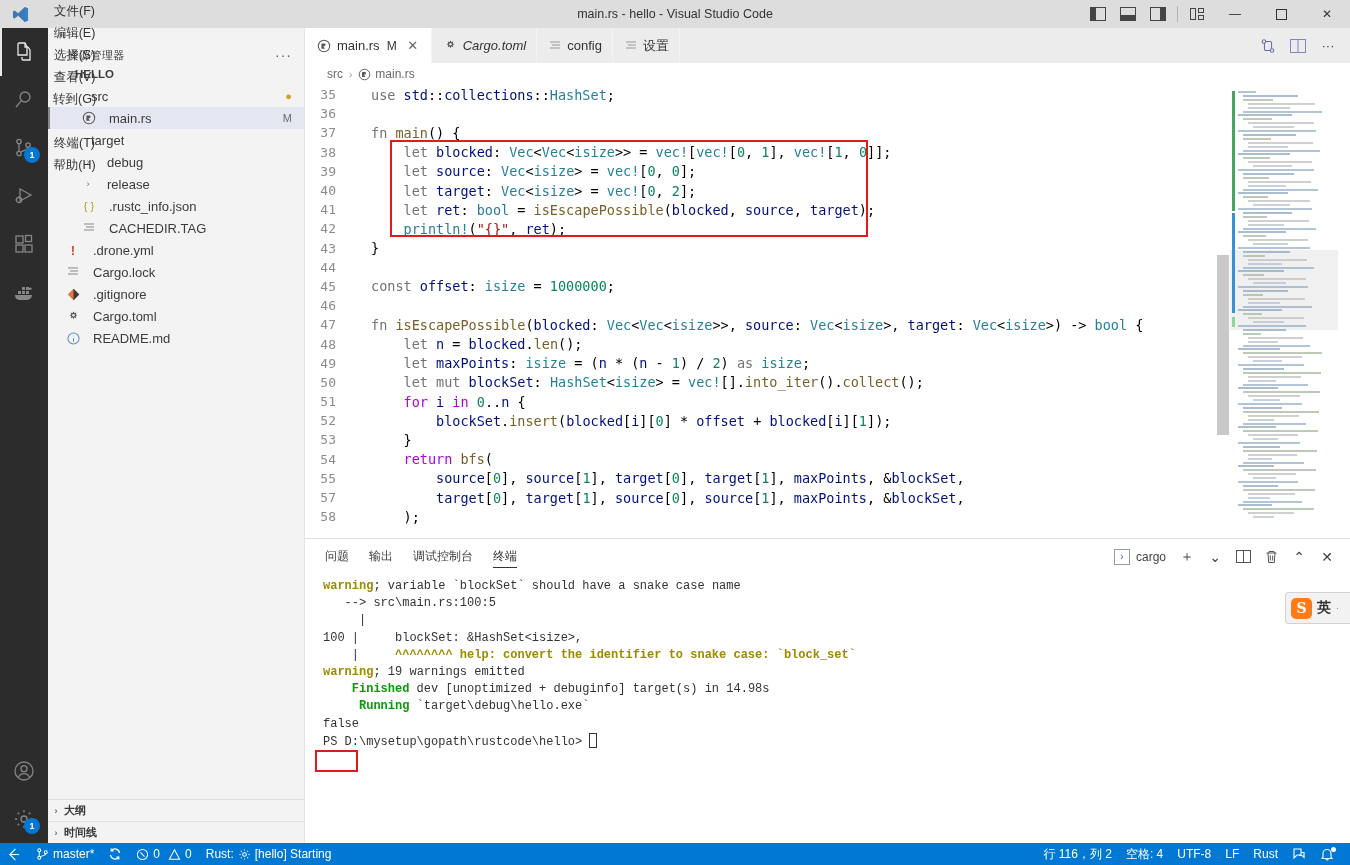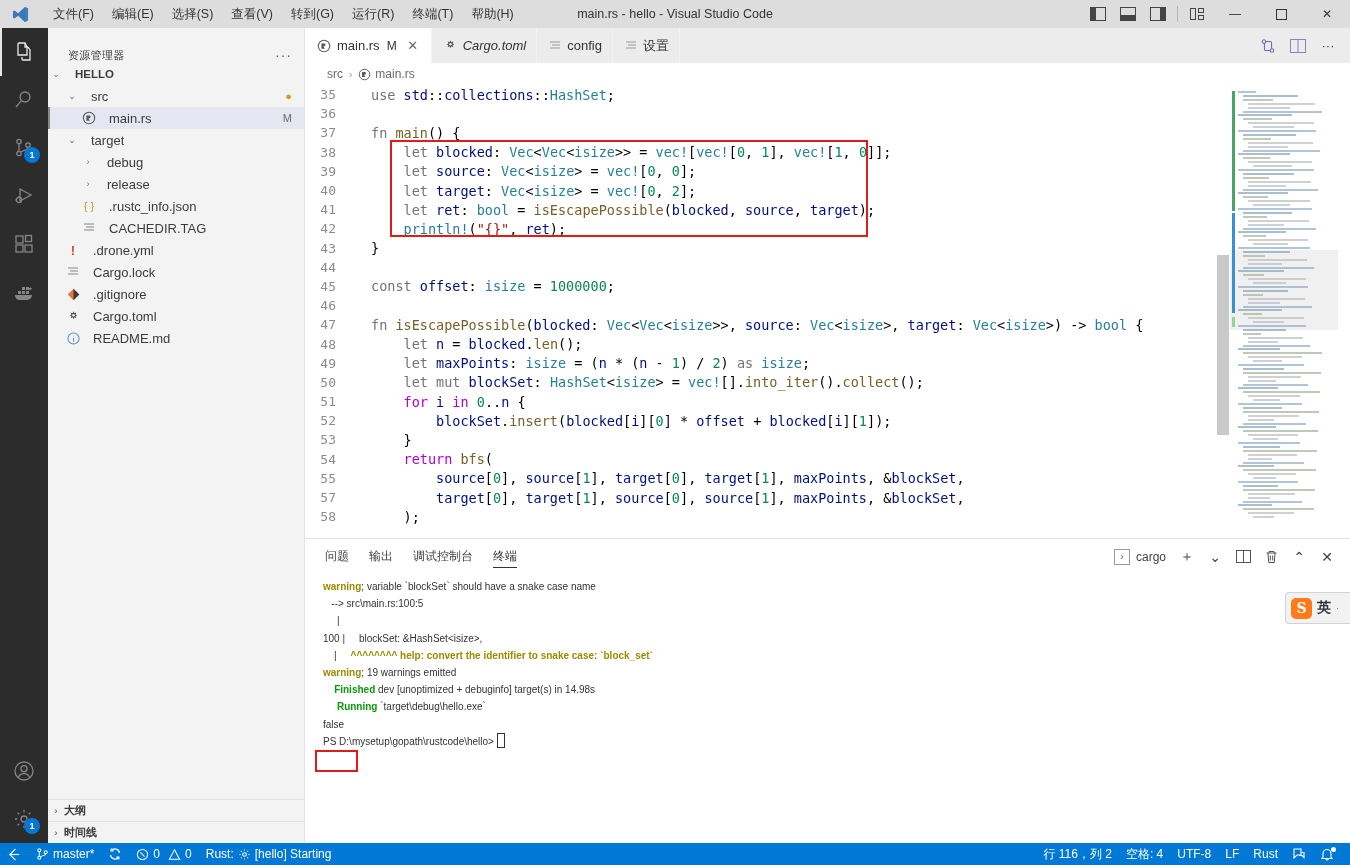--- a/index.html
+++ b/index.html
@@ -12,21 +12,21 @@
     color: #333333;
   }
   .app { position: relative; width: 1350px; height: 865px; display: flex; flex-direction: column; }
 
   
   .titlebar {
     height: 28px; background: #dddddd; display: flex; align-items: center;
     flex: 0 0 28px; position: relative; color: #333;
   }
   .vscode-logo { width: 40px; height: 28px; display: flex; align-items: center; justify-content: center; }
-  .menu { display: flex; align-items: center; height: 28px; margin-left: 4px; }
+  .menu { display: flex; align-items: center; height: 28px; margin-left: 4px; flex-direction: column; }
   .menu-item {
     padding: 0 9px; height: 22px; line-height: 22px; font-size: 12.5px;
     color: #333; cursor: default; white-space: nowrap;
   }
   .win-title {
     position: absolute; left: 0; right: 0; text-align: center;
     font-size: 12.5px; color: #333; pointer-events: none;
   }
   .title-right { margin-left: auto; display: flex; align-items: center; height: 28px; z-index: 2; }
   .layout-btn { width: 30px; height: 28px; display: flex; align-items: center; justify-content: center; }
@@ -149,22 +149,22 @@
   }
   .panel-tab.active { color: #333; }
   .panel-tab.active::after {
     content: ""; position: absolute; left: 0; right: 0; bottom: 6px; height: 1px; background: #333;
   }
   .panel-actions { margin-left: auto; display: flex; align-items: center; gap: 2px; padding-right: 10px; }
   .pa-btn { height: 28px; min-width: 26px; display: flex; align-items: center; justify-content: center; color: #424242; font-size: 14px; padding: 0 3px; }
   .term-select { display: flex; align-items: center; gap: 6px; font-size: 12px; color: #424242; margin-right: 6px; }
   .term-select .chev-box { border: 1px solid #9a9a9a; width: 16px; height: 16px; display:flex; align-items:center; justify-content:center; color:#4466bb; font-size:10px; }
   .terminal {
-    flex: 1 1 auto; padding: 4px 0 0 18px; font-family: Liberation Sans, sans-serif;
-    font-size: 10px; line-height: 17.2px; color: #333; overflow: hidden; white-space: pre;
+    flex: 1 1 auto; padding: 4px 0 0 18px; font-family: Liberation Mono, monospace;
+    font-size: 12px; line-height: 17.2px; color: #333; overflow: hidden; white-space: pre;
   }
   .t-warn { color: #9a8b00; font-weight: 700; }
   .t-green { color: #0a9a0a; font-weight: 700; }
   .t-cursor { display: inline-block; width: 8px; height: 15px; border: 1px solid #333; vertical-align: -3px; }
 
   
   .statusbar {
     height: 22px; flex: 0 0 22px; background: #0078d4; color: #fff;
     display: flex; align-items: center; font-size: 12px;
   }

